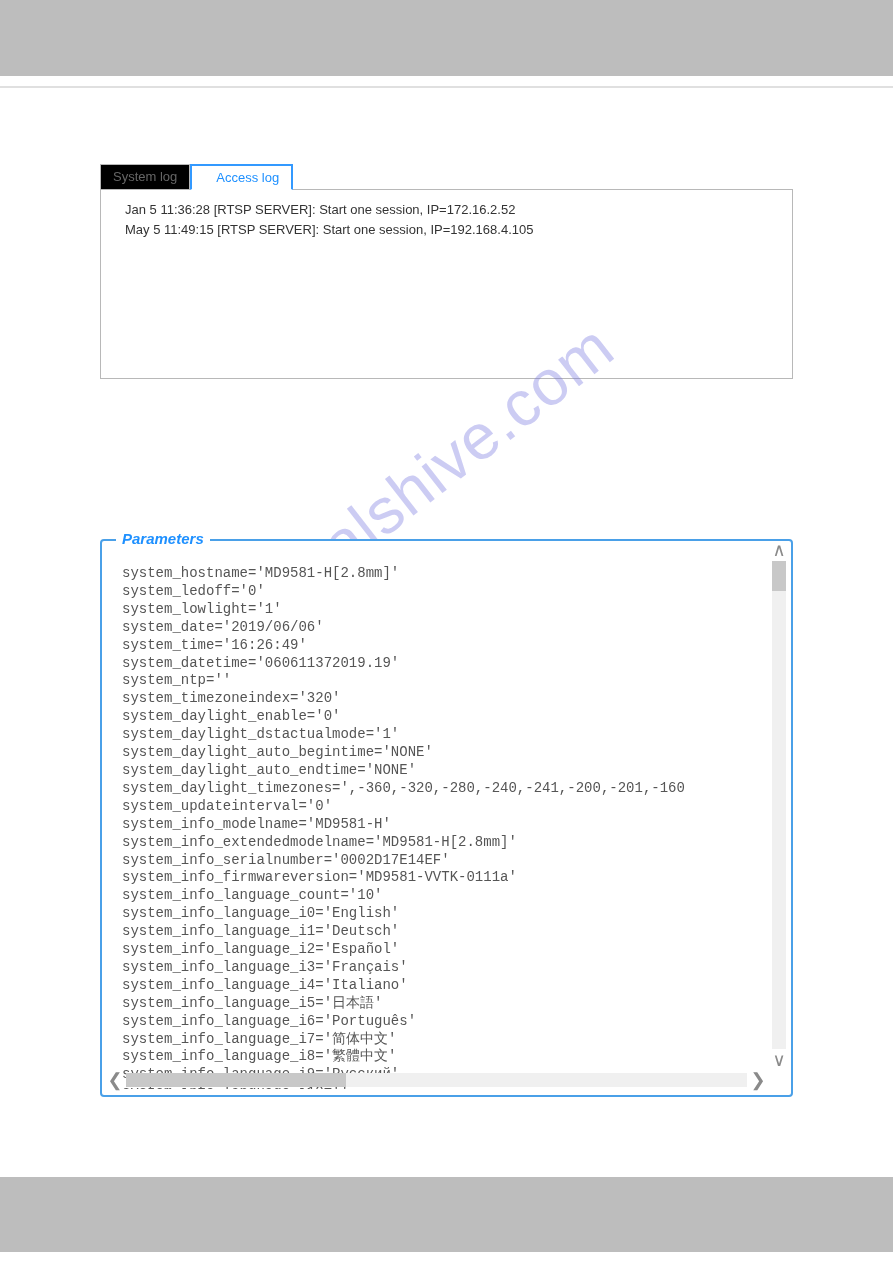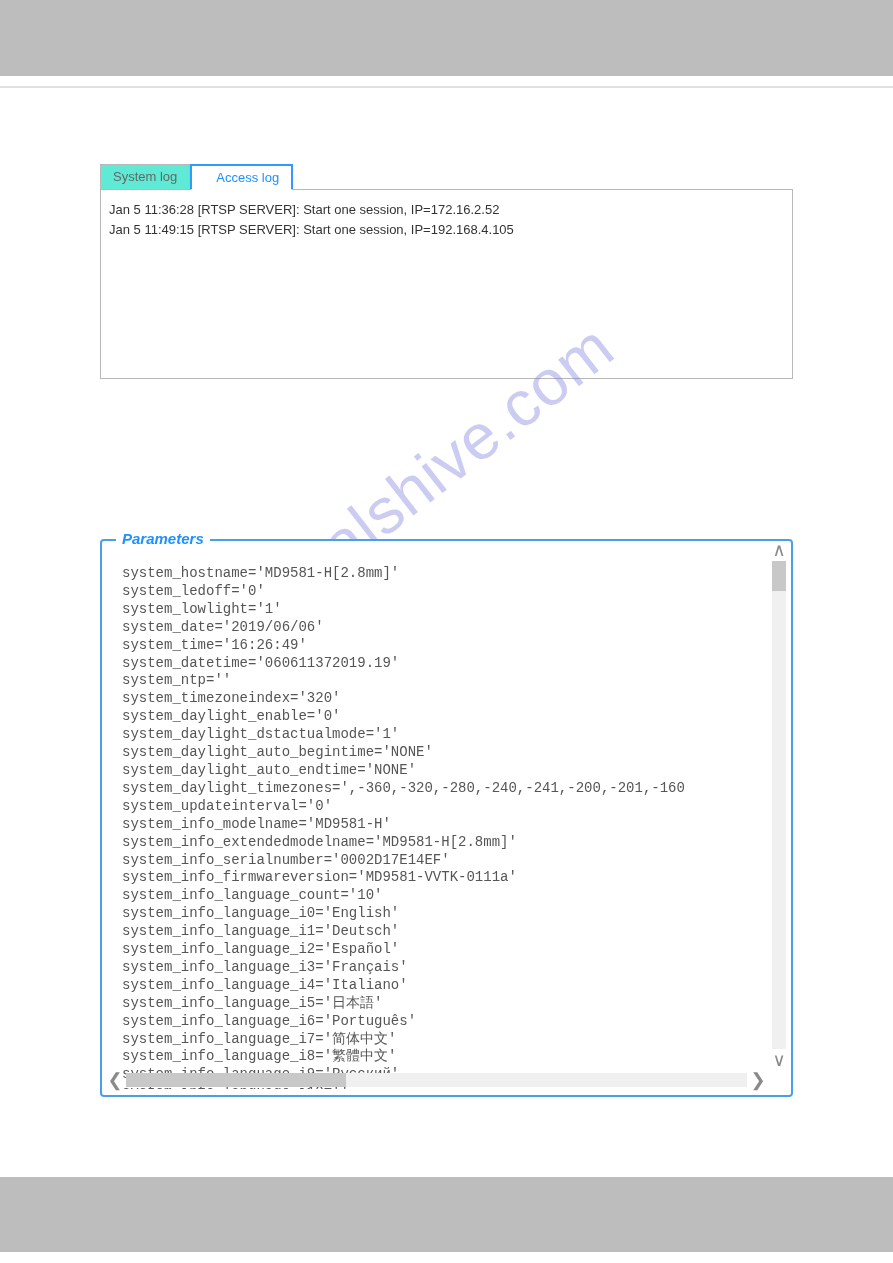--- a/index.html
+++ b/index.html
@@ -18,36 +18,36 @@
   .tab {
     padding:4px 12px;
     border:1px solid #b8b8b8;
     font-size:13px;
     cursor:pointer;
     position:relative;
     bottom:-1px;
     background:#fff;
   }
   .tab.inactive {
-    background:#5eead4;
+    background:#000000;
     color:#666;
     border-bottom:1px solid #b8b8b8;
   }
   .tab.active {
     background:#fff;
     color:#1e90ff;
     border:2px solid #3399ff;
     border-bottom:1px solid #fff;
     font-weight:500;
     z-index:2;
     padding-left:24px;
   }
   .log-panel {
     border:1px solid #b8b8b8;
-    padding:10px 8px;
+    padding:10px 24px;
     min-height:190px;
     font-size:13px;
     line-height:1.55;
   }
   .params-fieldset {
     margin-top:160px;
     border:2px solid #4aa0e8;
     border-radius:4px;
     padding:0;
     position:relative;
@@ -121,21 +121,21 @@
 
   <div class="content">
 
     <div class="tabs">
       <div class="tab inactive">System log</div>
       <div class="tab active">Access log</div>
     </div>
 
     <div class="log-panel">
       <div>Jan 5 11:36:28 [RTSP SERVER]: Start one session, IP=172.16.2.52</div>
-      <div>Jan 5 11:49:15 [RTSP SERVER]: Start one session, IP=192.168.4.105</div>
+      <div>May 5 11:49:15 [RTSP SERVER]: Start one session, IP=192.168.4.105</div>
     </div>
 
     <div class="params-fieldset">
       <div class="params-legend">Parameters</div>
 
       <div class="params-scroll" id="params-lines">system_hostname='MD9581-H[2.8mm]'
 system_ledoff='0'
 system_lowlight='1'
 system_date='2019/06/06'
 system_time='16:26:49'

